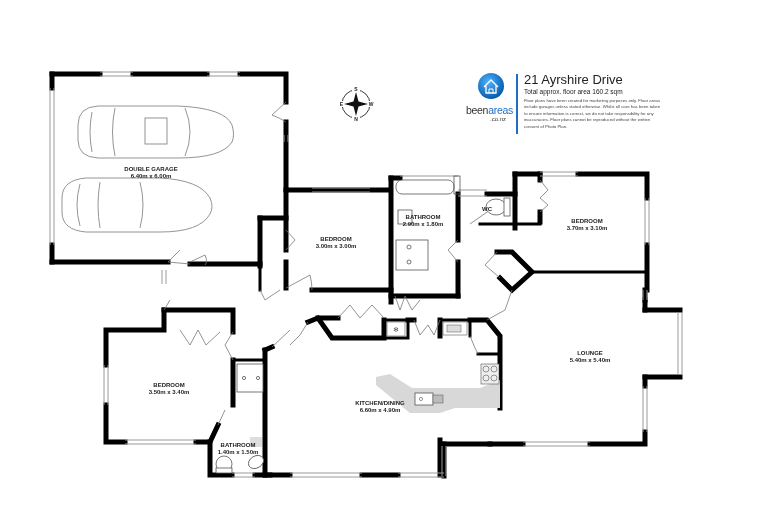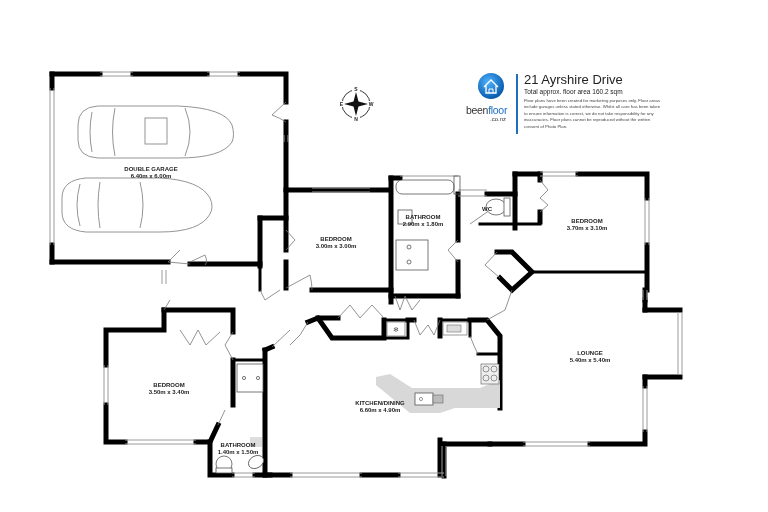--- a/index.html
+++ b/index.html
@@ -254,20 +254,20 @@
 </div>
 
 <div class="header">
   <div class="logo">
     <div class="logo-circle">
       <svg width="26" height="26" viewBox="0 0 26 26">
         <path d="M6 14 L13 7 L20 14 M8 12 L8 20 L18 20 L18 12" fill="none" stroke="#fff" stroke-width="1.3"></path>
         <path d="M11 20 L11 16 L15 16 L15 20" fill="none" stroke="#fff" stroke-width="1"></path>
       </svg>
     </div>
-    <div class="logo-text"><span>been</span><span class="accent">floor</span></div>
+    <div class="logo-text"><span>been</span><span class="accent">areas</span></div>
     <div class="logo-sub">.co.nz</div>
   </div>
   <div class="vbar"></div>
   <div class="title">21 Ayrshire Drive</div>
   <div class="subtitle">Total approx. floor area 160.2 sqm</div>
   <div class="disclaimer">Floor plans have been created for marketing purposes only. Floor areas include garages unless stated otherwise. Whilst all care has been taken to ensure information is correct, we do not take responsibility for any inaccuracies. Floor plans cannot be reproduced without the written consent of Photo Plan.</div>
 </div>
 
 </body></html>

